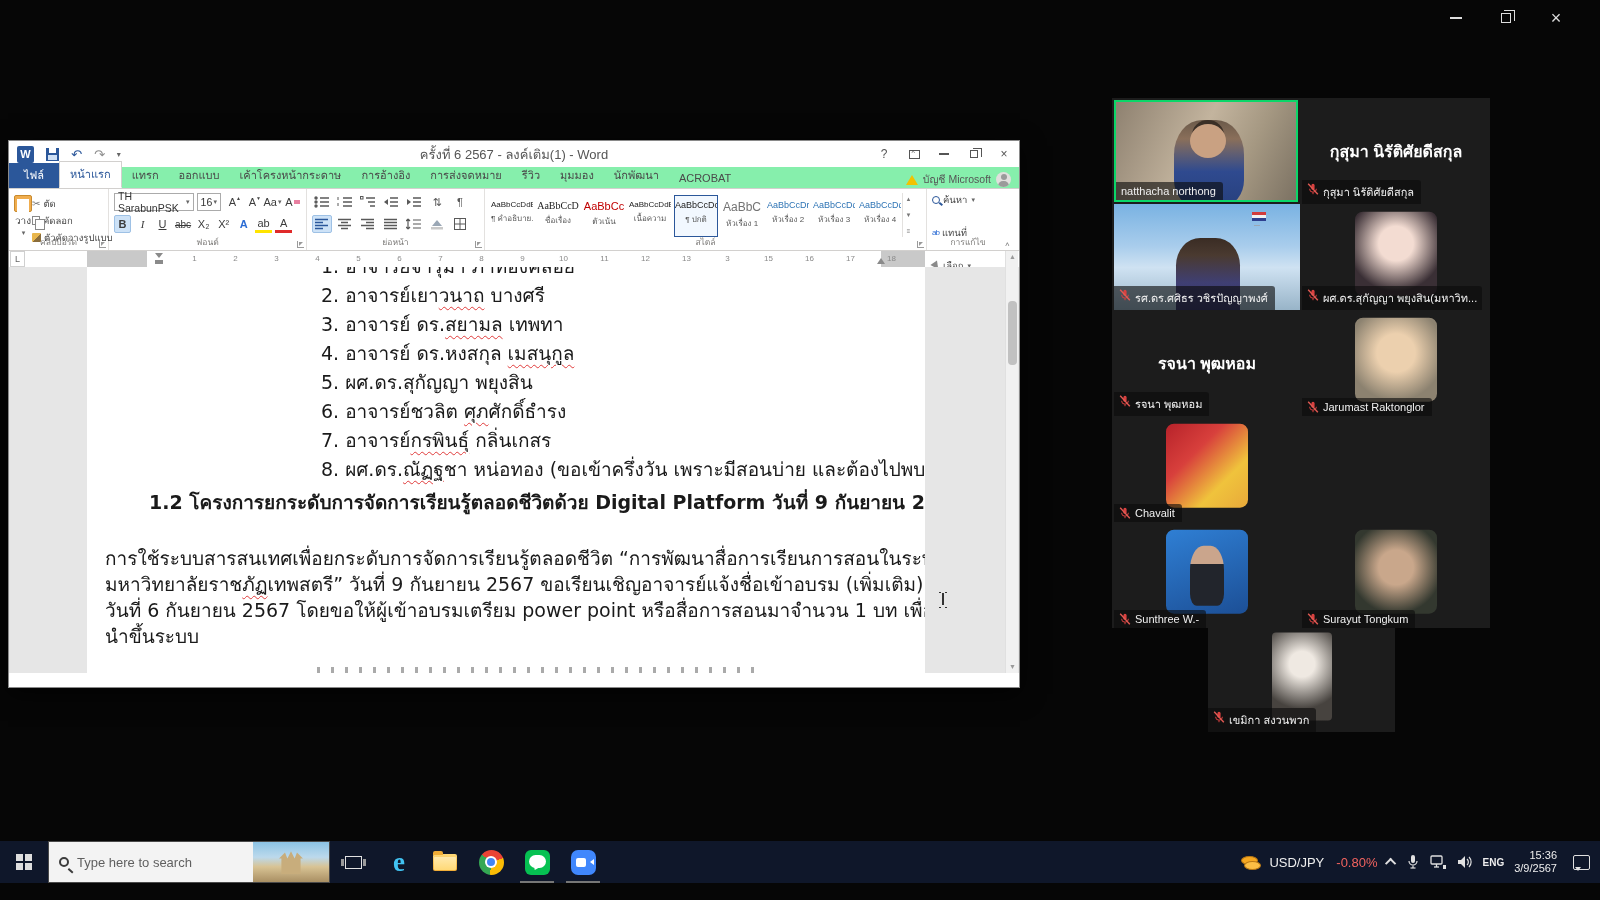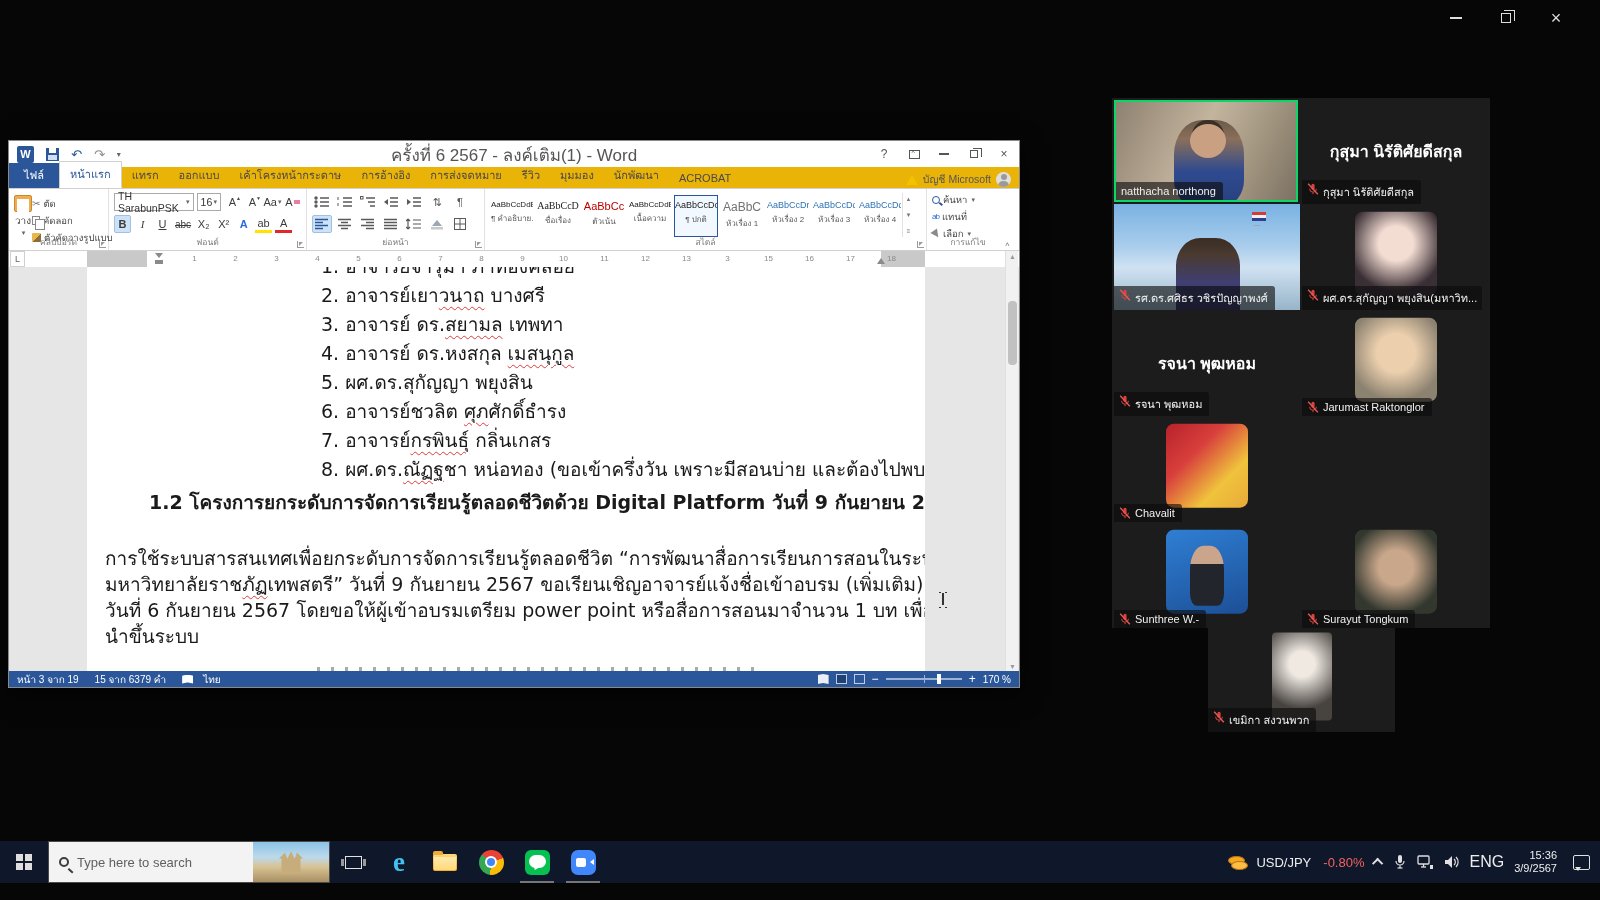--- a/index.html
+++ b/index.html
@@ -21,31 +21,31 @@
   .w-titlebar { position:absolute; left:0; top:0; width:100%; height:26px; background:#fff; display:flex; align-items:center; }
   .qat { display:flex; align-items:center; gap:12px; padding-left:8px; }
   .word-logo { width:17px; height:17px; background:#2b579a; color:#fff; font-weight:bold; font-size:11px;
                display:flex; align-items:center; justify-content:center; border-radius:2px; }
   .ic-save { width:13px; height:13px; background:#2b579a; position:relative; }
   .ic-save::before { content:""; position:absolute; left:3px; top:0; width:7px; height:5px; background:#fff; }
   .ic-save::after { content:""; position:absolute; left:2px; bottom:1px; width:9px; height:5px; background:#cfe0f5; }
   .qat-glyph { font-size:13px; color:#2b579a; }
   .qat-glyph.gray { color:#8f8f8f; }
   .qat-more { font-size:8px; color:#666; }
-  .w-title { position:absolute; left:0; right:0; text-align:center; font-size:17px; color:#555; pointer-events:none; }
+  .w-title { position:absolute; left:0; right:0; text-align:center; font-size:13px; color:#555; pointer-events:none; }
   .w-ctl { margin-left:auto; display:flex; align-items:center; height:100%; }
   .w-ctl .btn { width:30px; height:100%; display:flex; align-items:center; justify-content:center; color:#555; font-size:12px; }
   .rdo-box { width:11px; height:9px; border:1px solid #555; position:relative; }
   .rdo-box::after { content:"^"; position:absolute; left:2px; top:-2px; font-size:7px; color:#555; }
   .mini-bar { width:10px; height:1.5px; background:#555; }
   .rest-sq { width:8px; height:8px; border:1px solid #555; position:relative; }
   .rest-sq::before { content:""; position:absolute; left:2px; top:-3px; width:8px; height:8px; border:1px solid #555; border-left:none; border-bottom:none; }
 
   
-  .w-tabs { position:absolute; left:0; top:26px; width:100%; height:22px; background:#eab308; display:flex; align-items:flex-end; border-bottom:1px solid #d2d0ce;text-align:right; }
+  .w-tabs { position:absolute; left:0; top:26px; width:100%; height:22px; background:#86efac; display:flex; align-items:flex-end; border-bottom:1px solid #d2d0ce;text-align:right; }
   .wtab { padding:3px 10px 4px; font-size:11px; color:#4a4a4a; white-space:nowrap; }
   .wtab.file { background:#2b579a; color:#fff; padding:3px 15px 4px; }
   .wtab.active { color:#2b579a; border:1px solid #d2d0ce; border-bottom:1px solid #fff; background:#fff; }
   .acct { margin-left:auto; display:flex; align-items:center; gap:5px; padding-right:8px; font-size:10.5px; color:#555; }
   .warn-tri { width:0; height:0; border-left:6px solid transparent; border-right:6px solid transparent; border-bottom:10px solid #f2c200; position:relative; }
   .person-badge { width:15px; height:15px; border-radius:50%; background:#e1dfdd; position:relative; overflow:hidden; }
   .person-badge::before { content:""; position:absolute; left:4.5px; top:2px; width:6px; height:6px; border-radius:50%; background:#9a9a9a; }
   .person-badge::after { content:""; position:absolute; left:2px; top:9px; width:11px; height:7px; border-radius:5px 5px 0 0; background:#9a9a9a; }
 
   
@@ -94,21 +94,21 @@
   .stcell { width:44px; height:42px; border:1px solid transparent; overflow:hidden; text-align:center; }
   .stcell.sel { border:1px solid #2b579a; background:#f2f8ff; }
   .stsample { font-size:9px; white-space:nowrap; color:#222; margin-top:4px; }
   .stsample.red { color:#c00000; }
   .stsample.title { font-family:"Liberation Serif",serif; font-size:10px; }
   .stsample.h1 { color:#737373; font-size:10px; }
   .stsample.h234 { color:#2e74b5; }
   .stname { font-size:8px; color:#555; white-space:nowrap; margin-top:3px; }
   .st-scroll { width:12px; display:flex; flex-direction:column; justify-content:space-between; align-items:center; padding:3px 0; color:#777; font-size:6px; border-left:1px solid #e3e1df; }
   
-  .g-edit { width:82px; display:flex; flex-direction:column; gap:2px; padding-top:3px; }
+  .g-edit { width:82px; display:flex; flex-direction:column; gap:18px; padding-top:3px; }
   .edit-item { display:flex; align-items:center; gap:3px; font-size:9.5px; color:#444; white-space:nowrap; }
   .ic-find { width:8px; height:8px; border:1.5px solid #2b579a; border-radius:50%; position:relative; }
   .ic-find::after { content:""; position:absolute; left:6px; top:6px; width:4px; height:1.5px; background:#2b579a; transform:rotate(40deg); }
   .ic-replace { font-size:8px; color:#2b6cd4; letter-spacing:-1px; }
   .ic-select { width:0; height:0; border-left:4px solid transparent; border-right:4px solid transparent; border-top:8px solid #8a8a8a; transform:rotate(-35deg); }
   .ribbon-collapse { position:absolute; right:4px; bottom:2px; width:10px; height:8px; color:#777; font-size:8px; }
 
   
   .w-hruler { position:absolute; left:78px; top:110px; width:838px; height:16px; background:#c9c9c9; overflow:hidden; }
   .hruler-white { position:absolute; left:60px; top:0; width:734px; height:16px; background:#fff; }
@@ -218,21 +218,21 @@
   .zoom-ic::before { content:""; position:absolute; left:5px; top:8px; width:10px; height:9px; border-radius:2px; background:#fff; }
   .zoom-ic::after { content:""; position:absolute; left:16px; top:9px; border:3.5px solid transparent; border-right:4px solid #fff; }
   .tb-tray { margin-left:auto; display:flex; align-items:center; gap:10px; padding-right:10px; height:42px; }
   .coins { width:18px; height:16px; position:relative; }
   .coins::before { content:""; position:absolute; left:0; top:2px; width:15px; height:7px; border-radius:50%; background:#f6a821; border:1px solid #b87714; }
   .coins::after { content:""; position:absolute; left:3px; top:7px; width:15px; height:7px; border-radius:50%; background:#fcbe45; border:1px solid #b87714; }
   .ticker-pair { color:#eee; font-size:13px; }
   .ticker-chg { color:#f2635f; font-size:13px; margin-left:2px; }
   .chev-up { width:8px; height:8px; border-left:2px solid #e0e0e0; border-top:2px solid #e0e0e0; transform:rotate(45deg) translateY(2px); }
   .tray-svg { display:block; }
-  .tb-lang { color:#eee; font-size:16px; }
+  .tb-lang { color:#eee; font-size:10px;font-weight:bold; }
   .tb-clock { color:#eee; font-size:11px; line-height:13px; text-align:right; white-space:nowrap; }
   .tb-note { width:17px; height:15px; border:1.5px solid #e0e0e0; border-radius:2px; position:relative; margin-left:6px; }
   .tb-note::after { content:""; position:absolute; left:1px; bottom:-5px; border:3px solid transparent; border-top:4px solid #e0e0e0; }
 </style>
 </head>
 <body>
 
 <div id="desktop">
 
   <div id="zoom-win-ctl">
@@ -585,38 +585,20 @@
         <div class="dline" style="left:18px; top:356px;"><span>นำขึ้นระบบ</span></div>
         <div class="clipped-next"></div>
       </div>
       <div class="w-scroll" style="top:-16px;">
         <span class="arr" style="top:0;">▲</span>
         <span class="thumb"></span>
         <span class="arr" style="bottom:0;">▼</span>
       </div>
     </div>
 
-    <div class="w-status">
-      <span class="sitem">หน้า 3 จาก 19</span>
-      <span class="sitem">15 จาก 6379 คำ</span>
-      <span class="ic-book"></span>
-      <span class="sitem">ไทย</span>
-      <div class="st-right">
-        <span class="vmode book"></span>
-        <span class="vmode sel"></span>
-        <span class="vmode"></span>
-        <span class="zpm">−</span>
-        <span class="zoom-slider">
-            <span class="notch"></span>
-            <span class="zthumb"></span>
-          </span>
-        <span class="zpm">+</span>
-        <span>170 %</span>
-      </div>
-    </div>
   </div>
 
   <div id="ibeam"></div>
 
   <div id="zpanel">
 
     <div class="ztile active" style="left:2px; top:2px; width:184px; height:102px;">
       <div class="zvideo v-natthacha"></div>
       <div class="zlabel">
           <span>natthacha northong</span>

